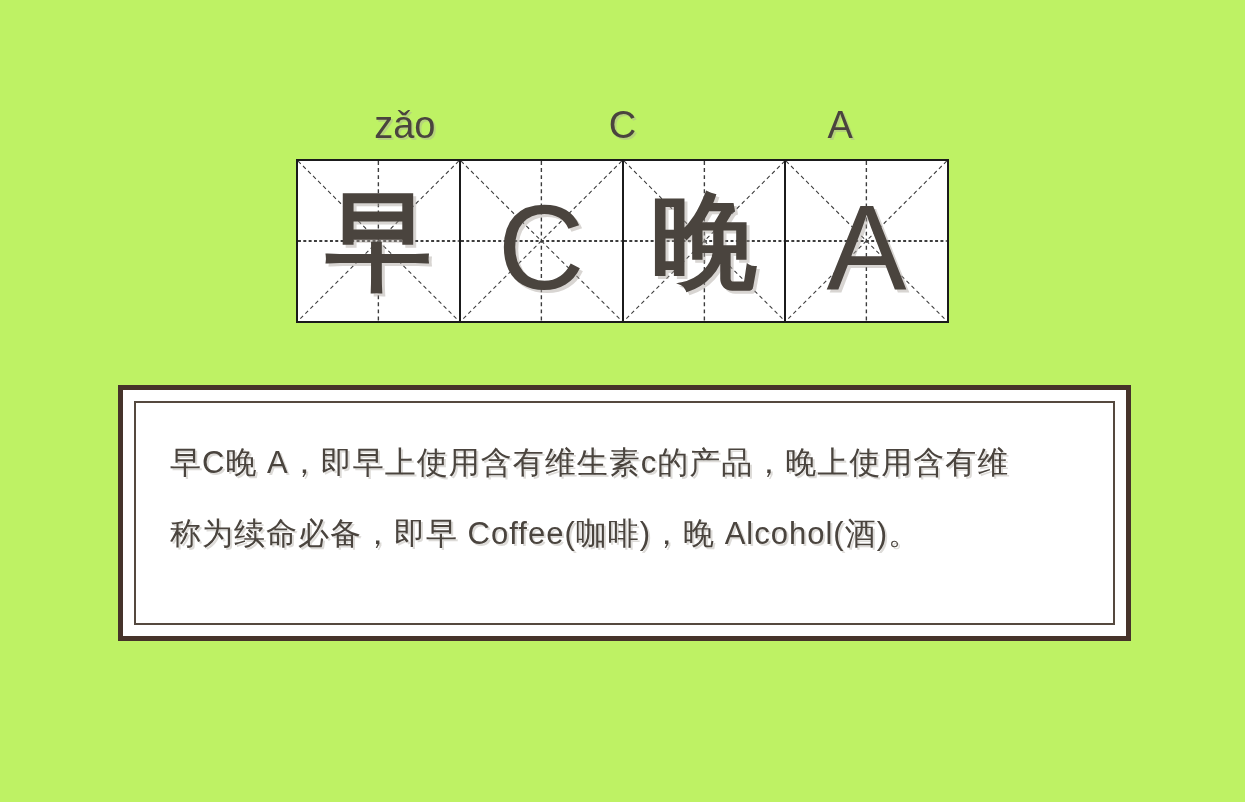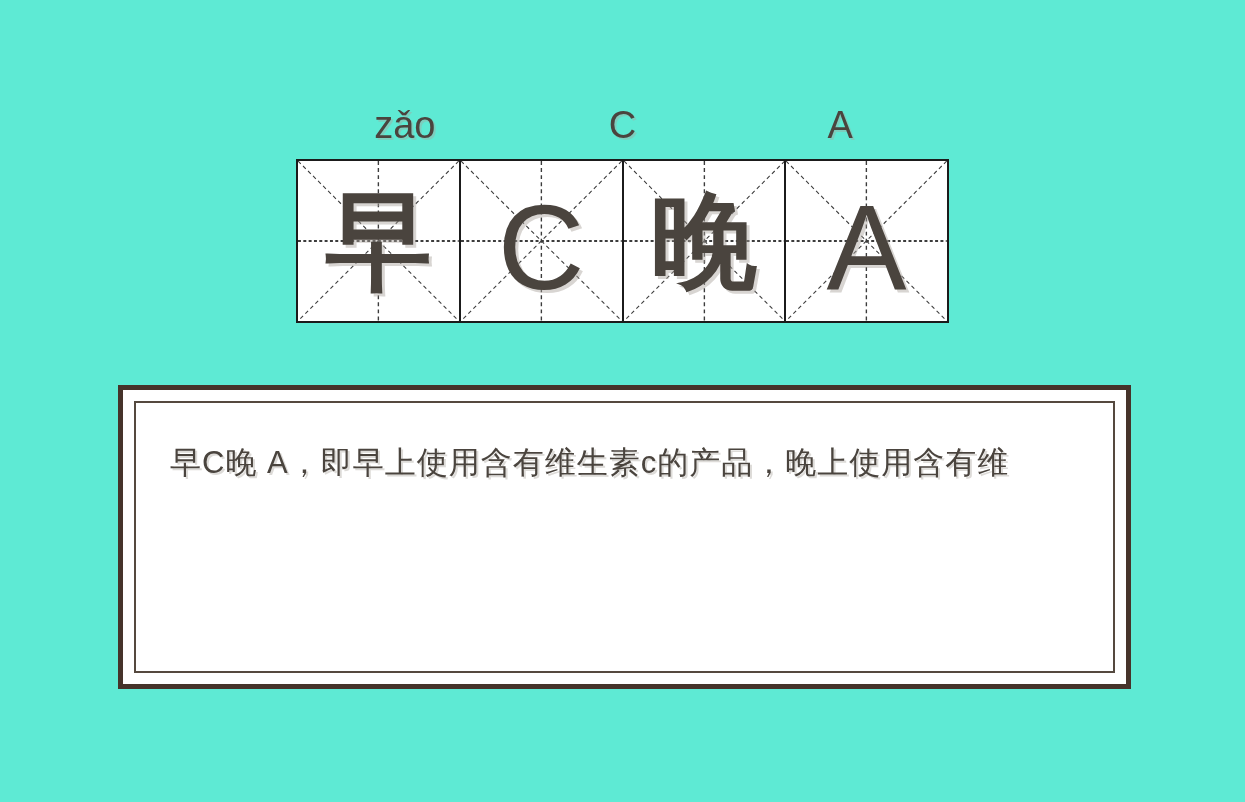--- a/index.html
+++ b/index.html
@@ -4,21 +4,21 @@
 <style>
   html, body {
     margin: 0;
     padding: 0;
     background: #ffffff;
   }
   .canvas {
     position: relative;
     width: 1245px;
     height: 802px;
-    background: #5eead4;
+    background: #bef264;
     overflow: hidden;
     font-family: "Liberation Sans", "DejaVu Sans", sans-serif;
     color: #4a443e;
   }
 
   
   .pinyin-row {
     position: absolute;
     left: 296px;
     top: 88px;
@@ -81,21 +81,21 @@
     font-weight: 500;
     transform: translateY(6px);
   }
 
   
   .def-box {
     position: absolute;
     left: 118px;
     top: 385px;
     width: 1013px;
-    height: 304px;
+    height: 256px;
     border: 5px solid #46332a;
     box-sizing: border-box;
     background: #ffffff;
   }
   .def-inner {
     position: absolute;
     inset: 11px;
     border: 2px solid #55493f;
     box-sizing: border-box;
     padding: 24px 34px 0 34px;
@@ -162,16 +162,17 @@
         <line x1="0" y1="81.5" x2="163" y2="81.5" stroke="#3c3c3c" stroke-width="1.8" stroke-dasharray="3 2.4"></line>
       </svg>
       <span class="grid-char latin">A</span>
     </div>
 
   </div>
 
   <div class="def-box">
     <div class="def-inner">
       <p class="def-line">早C晚 A，即早上使用含有维生素c的产品，晚上使用含有维</p>
+      <p class="def-line">称为续命必备，即早 Coffee(咖啡)，晚 Alcohol(酒)。</p>
     </div>
   </div>
 
 </div>
 
 </body></html>

